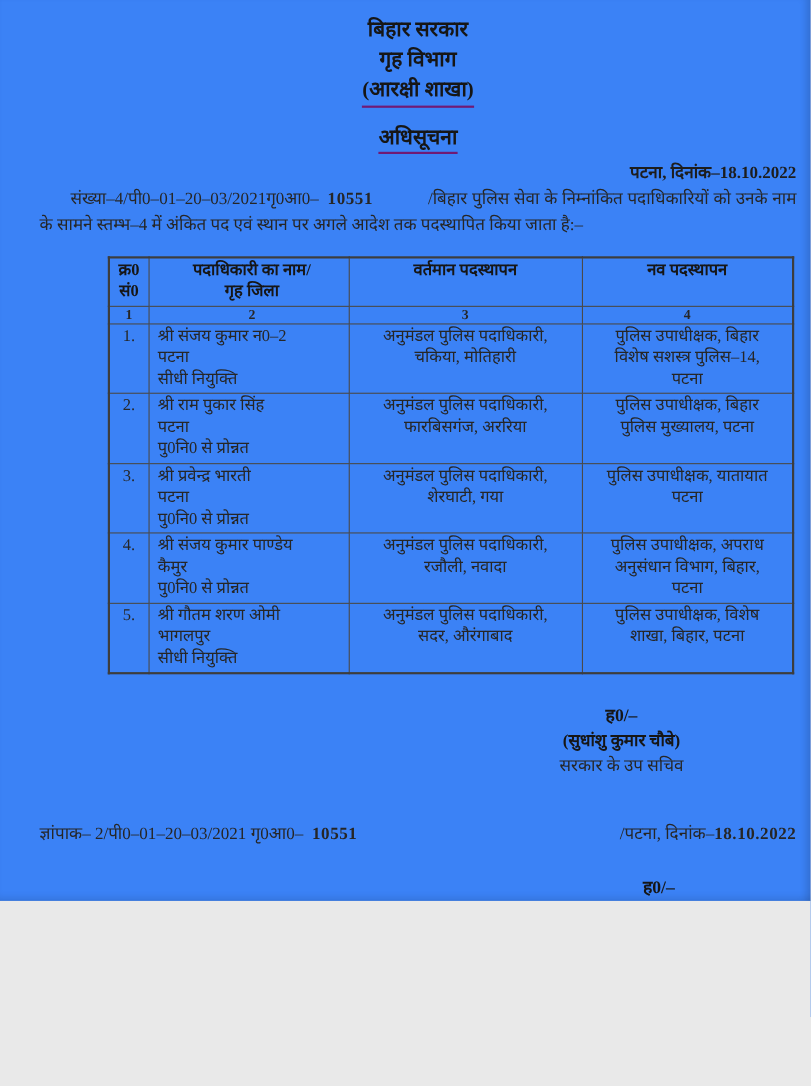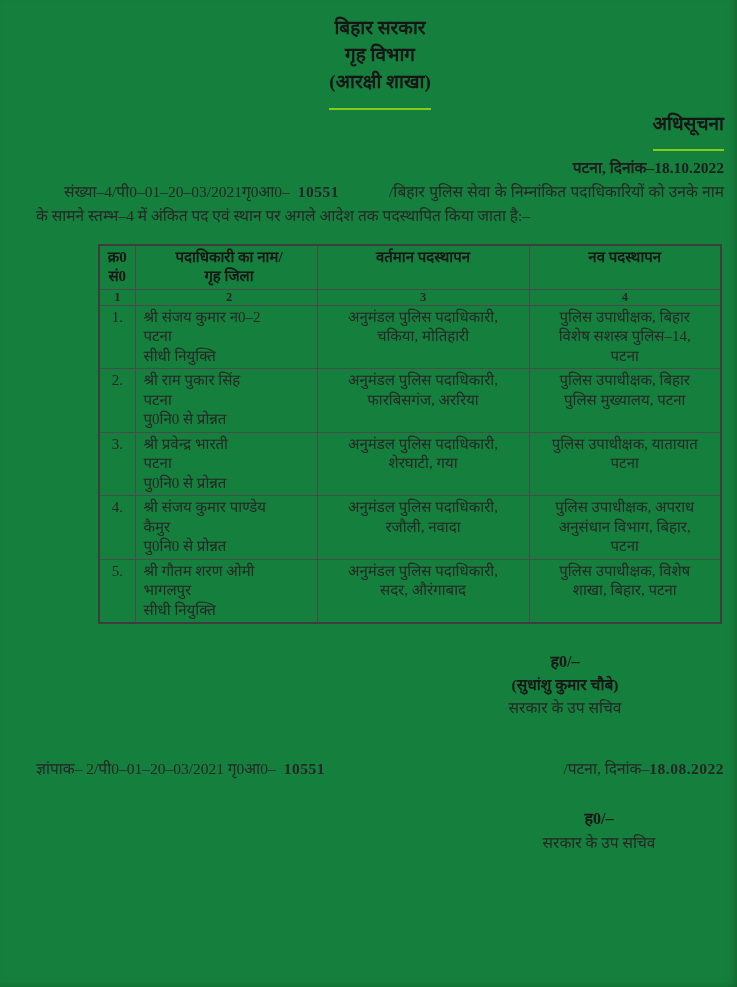--- a/index.html
+++ b/index.html
@@ -1,31 +1,31 @@
 <!DOCTYPE html>
 <html lang="hi"><head>
 <meta charset="utf-8">
 <style>
   html,body{margin:0;padding:0;background:#e9e9e9;}
   .page{
     position:relative;
-    width:737px;height:987px;
+    width:737px;height:819px;
     margin:0 auto;
-    background:#15803d;
+    background:#3b82f6;
     color:#262626;
     font-family:"Liberation Serif","DejaVu Sans",serif;
     box-shadow:inset -8px 0 7px -4px rgba(0,0,0,.14), inset 0 -7px 7px -4px rgba(0,0,0,.10);
     overflow:hidden;
   }
   .content{padding:14px 13px 0 36px;}
   .doc-header{text-align:center;font-weight:bold;font-size:19px;line-height:27px;color:#161616;}
   .notif-title{
-    text-align:right;font-weight:bold;font-size:19px;color:#161616;
+    text-align:center;margin-top:13px;font-weight:bold;font-size:19px;color:#161616;
   }
-  .underlined{display:inline-block;border-bottom:2px solid #84cc16;padding-bottom:13px;}
+  .underlined{display:inline-block;border-bottom:2px solid #701a75;padding-bottom:1px;}
   .date-line{text-align:right;font-weight:bold;font-size:15.5px;margin-top:5px;color:#1d1d1d;}
   .intro{
     margin-top:2px;font-size:15.5px;line-height:24px;text-align:justify;text-indent:28px;
   }
   .ref-num{font-weight:bold;margin:0 50px 0 8px;letter-spacing:.5px;}
   table.post-table{
     margin:8px 0 0 62px;width:622px;table-layout:fixed;
     border-collapse:collapse;font-size:15px;
   }
   table.post-table td{
@@ -154,21 +154,21 @@
 
     <div class="sign-block">
       <div class="sign-ho">ह0/–</div>
       <div class="sign-name">(सुधांशु कुमार चौबे)</div>
       <div>सरकार के उप सचिव</div>
     </div>
 
     <div class="memo">
       <div class="memo-line1">
         <span><span>ज्ञांपाक– 2/पी0–01–20–03/2021 गृ0आ0–</span><span class="ref-num">10551</span></span>
-        <span><span>/पटना, दिनांक–</span><span class="memo-bold">18.08.2022</span></span>
+        <span><span>/पटना, दिनांक–</span><span class="memo-bold">18.10.2022</span></span>
       </div>
     </div>
 
     <div class="sign-block2">
       <div class="sign-ho">ह0/–</div>
       <div>सरकार के उप सचिव</div>
     </div>
 
   </div>
 </div>

